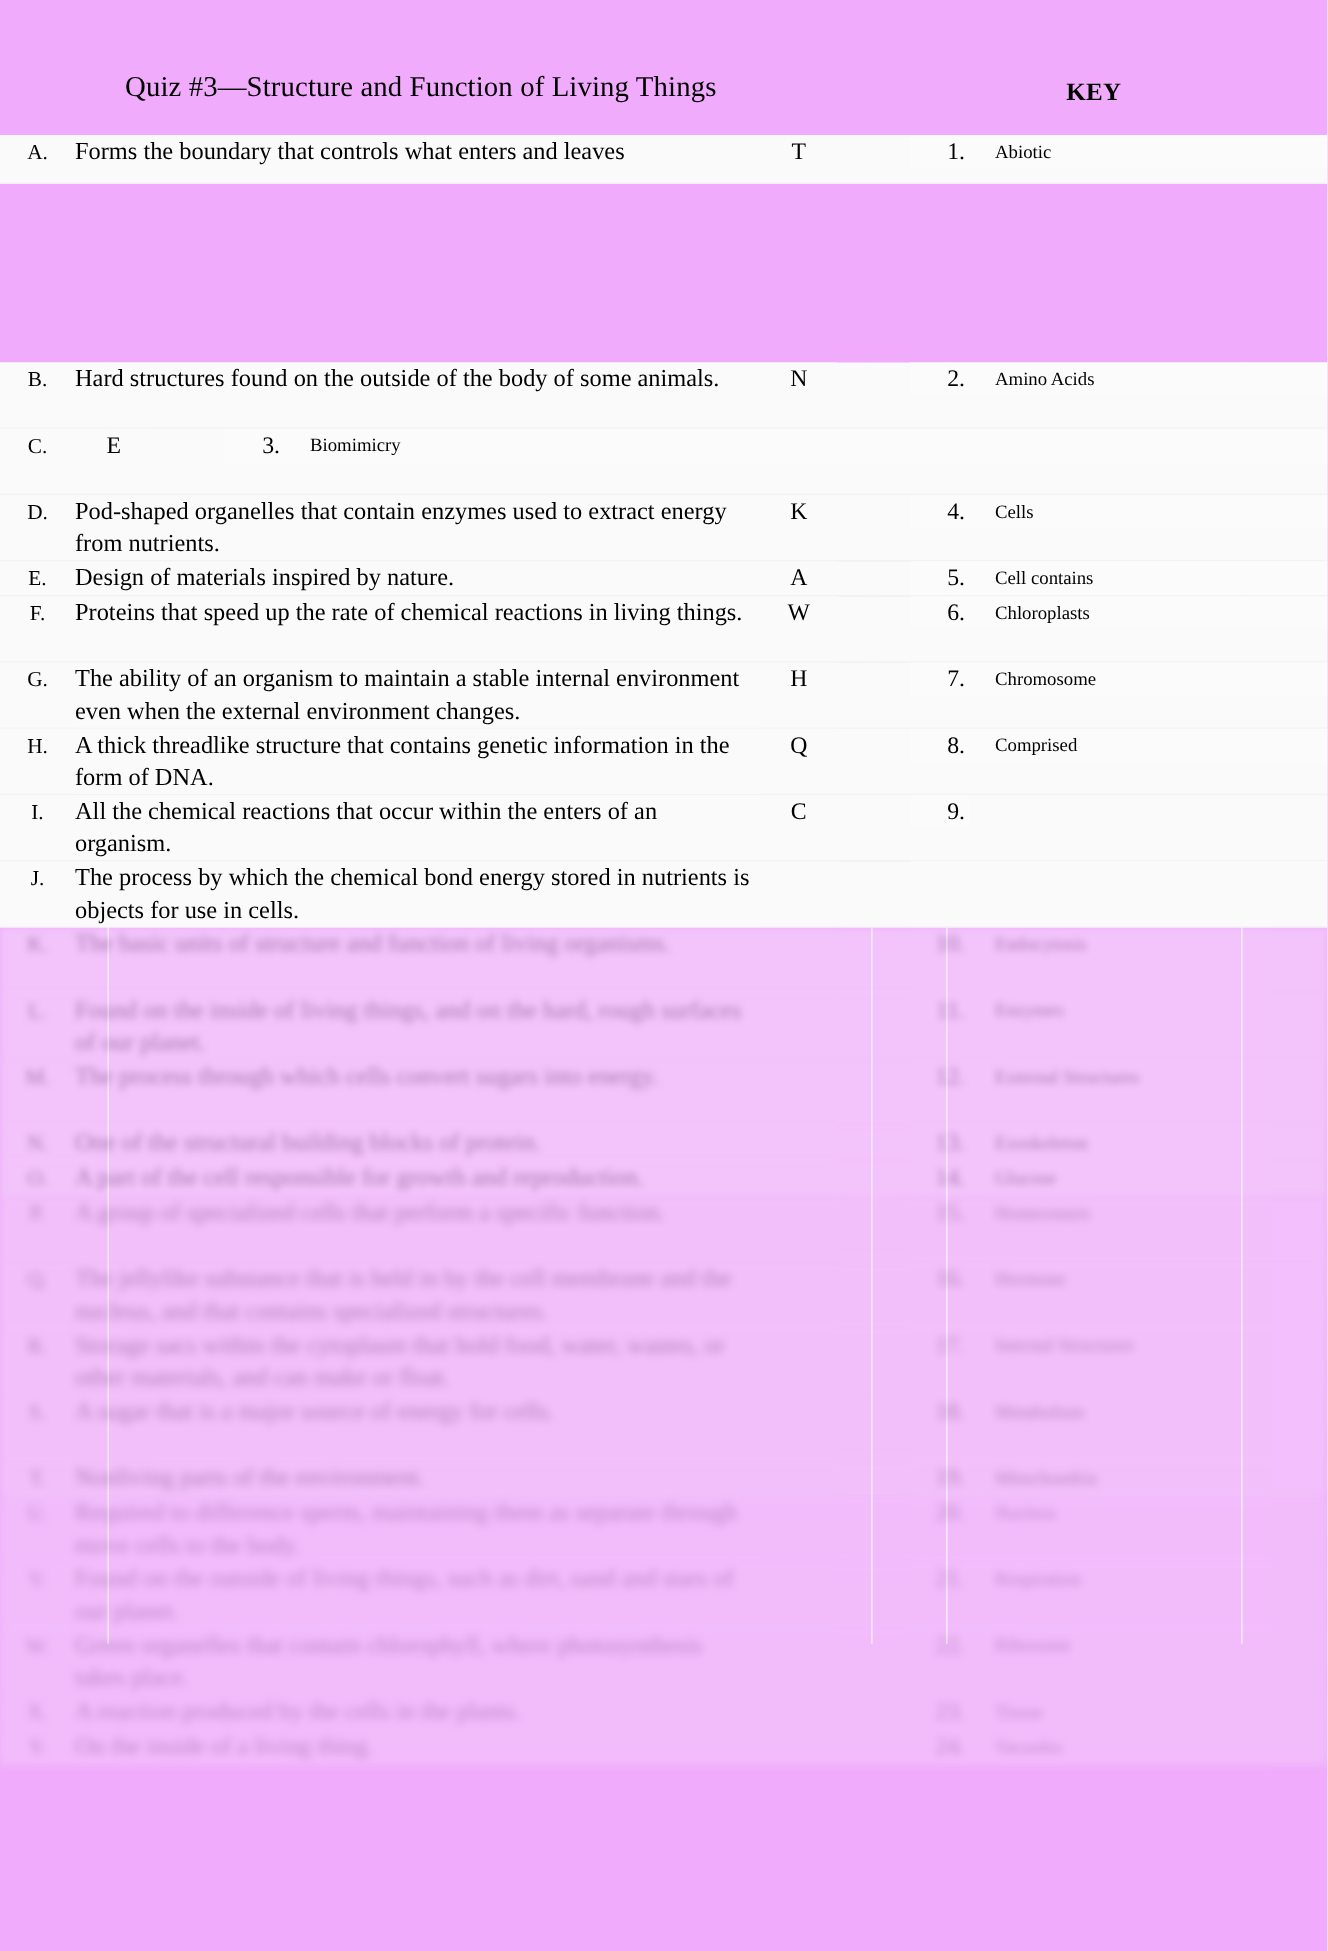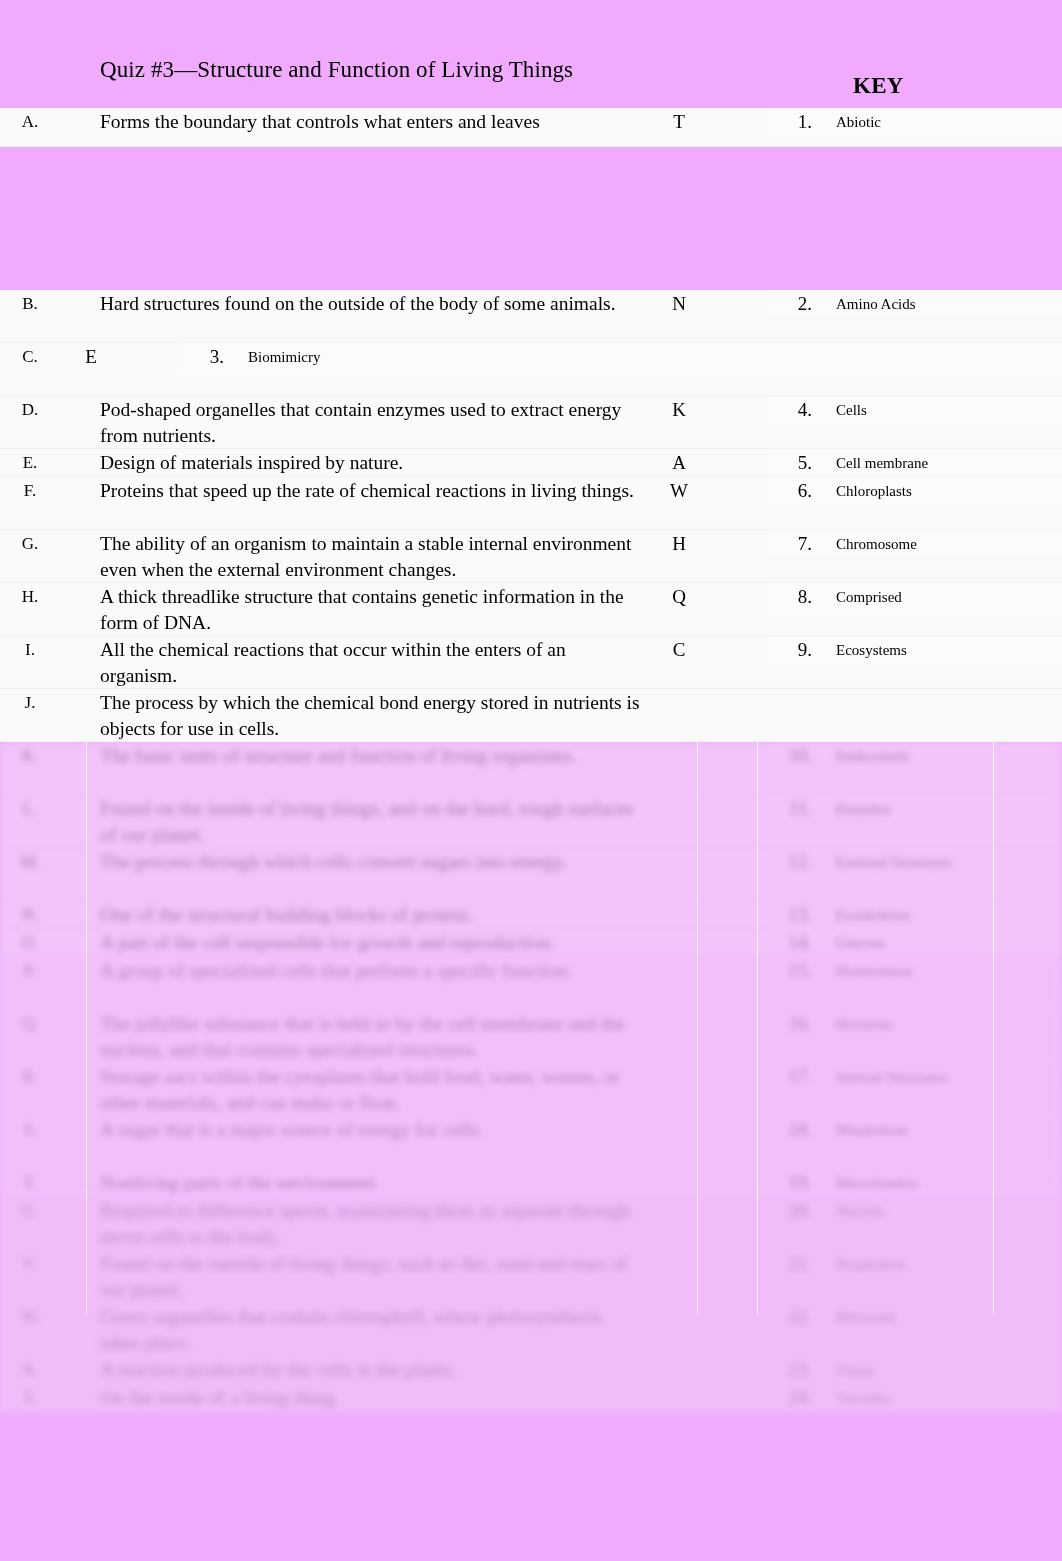--- a/index.html
+++ b/index.html
@@ -34,22 +34,22 @@
   }
   .doc-title {
     font-size: 23px;
     line-height: 30px;
     letter-spacing: .1px;
     white-space: nowrap;
   }
   .key-label {
     position: absolute;
     left: 753px;
-    top: 16px;
-    font-size: 23px;
+    top: 4px;
+    font-size: 20px;
     line-height: 30px;
     font-weight: 700;
     letter-spacing: .3px;
   }
 
   
   .block {
     position: absolute;
     left: 0;
     width: 1062px;
@@ -72,21 +72,20 @@
     line-height: 26px;
     padding-top: 1px;
   }
   .c-def {
     flex: 0 0 540px;
     width: 540px;
     font-size: 19.5px;
     line-height: 25.5px;
     padding-right: 8px;
     padding-top: 1px;
-    margin-left: 40px;
   }
   .c-ans {
     flex: 0 0 62px;
     width: 62px;
     text-align: center;
     font-size: 19px;
     line-height: 26px;
     padding-top: 1px;
   }
   .gap {
@@ -238,21 +237,21 @@
           <div class="gap"></div>
           <div class="c-num cellshade2">4.</div>
           <div class="c-term cellshade2">Cells</div>
         </div>
         <div class="row" style="min-height: 26px;">
           <div class="c-letter cellshade">E.</div>
           <div class="c-def cellshade">Design of materials inspired by nature.</div>
           <div class="c-ans cellshade">A</div>
           <div class="gap"></div>
           <div class="c-num cellshade2">5.</div>
-          <div class="c-term cellshade2">Cell membrane</div>
+          <div class="c-term cellshade2">Cell contains</div>
         </div>
         <div class="row" style="min-height: 52px;">
           <div class="c-letter cellshade">F.</div>
           <div class="c-def cellshade">Proteins that speed up the rate of chemical reactions in living things.</div>
           <div class="c-ans cellshade">W</div>
           <div class="gap"></div>
           <div class="c-num cellshade2">6.</div>
           <div class="c-term cellshade2">Chloroplasts</div>
         </div>
         <div class="row" style="min-height: 52px;">
@@ -270,21 +269,20 @@
           <div class="gap"></div>
           <div class="c-num cellshade2">8.</div>
           <div class="c-term cellshade2">Comprised</div>
         </div>
         <div class="row" style="min-height: 52px;">
           <div class="c-letter cellshade">I.</div>
           <div class="c-def cellshade">All the chemical reactions that occur within the enters of an organism.</div>
           <div class="c-ans cellshade">C</div>
           <div class="gap"></div>
           <div class="c-num cellshade2">9.</div>
-          <div class="c-term cellshade2">Ecosystems</div>
         </div>
         <div class="row" style="min-height: 52px;">
           <div class="c-letter cellshade">J.</div>
           <div class="c-def cellshade">The process by which the chemical bond energy stored in nutrients is objects for use in cells.</div>
           <div class="c-ans cellshade"></div>
           <div class="gap"></div>
           <div class="c-num cellshade2"></div>
           <div class="c-term cellshade2"></div>
         </div>
       </div>

